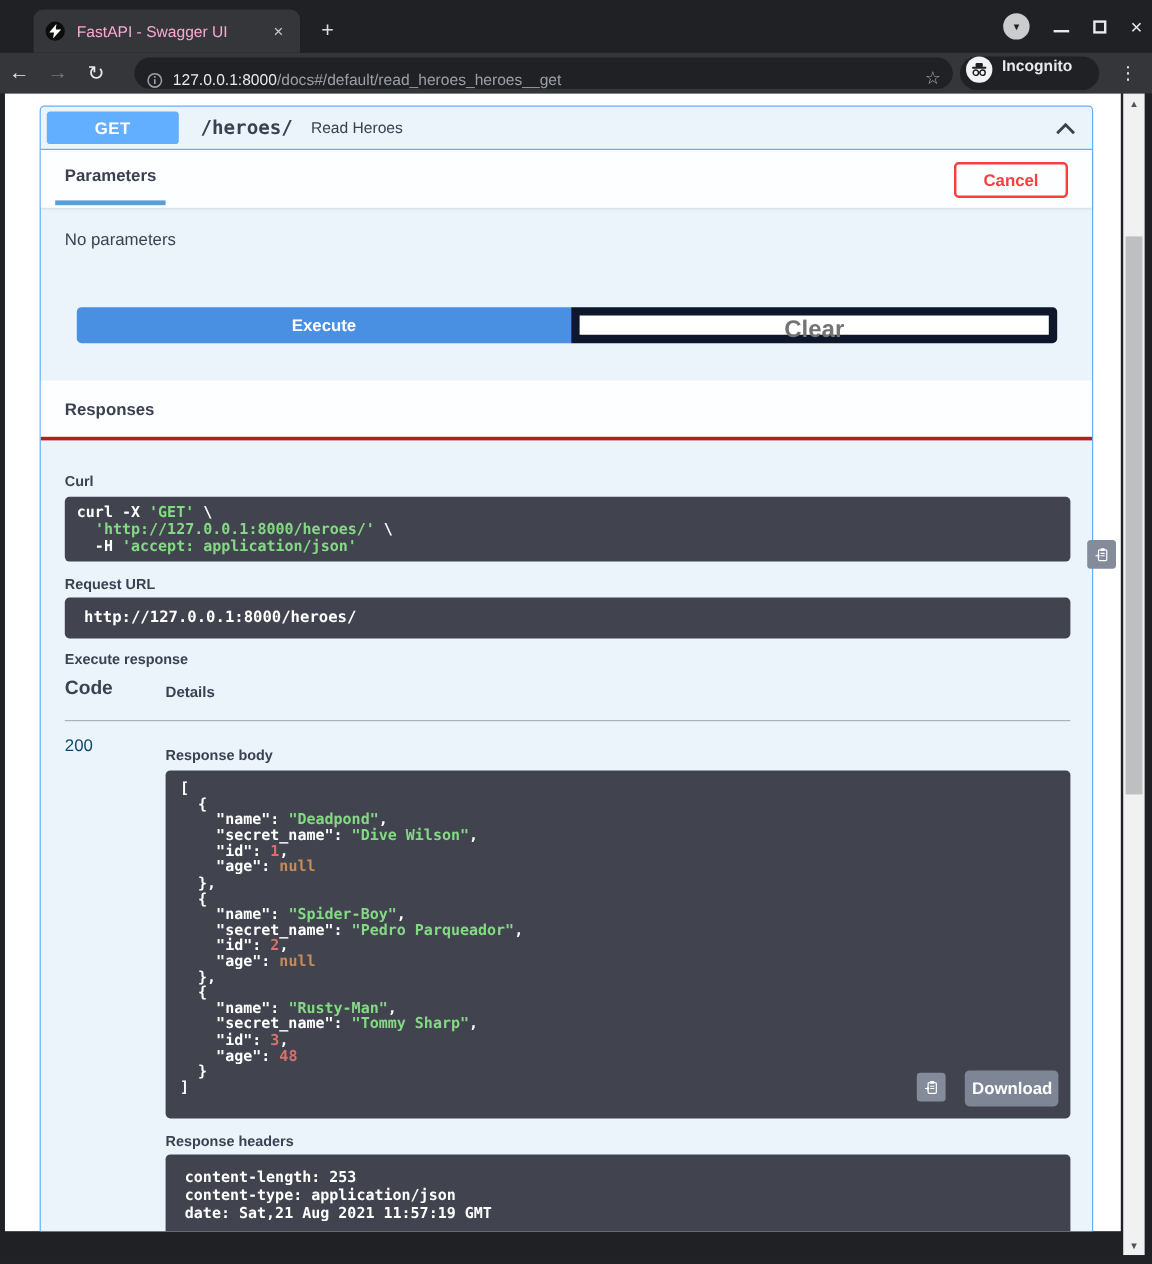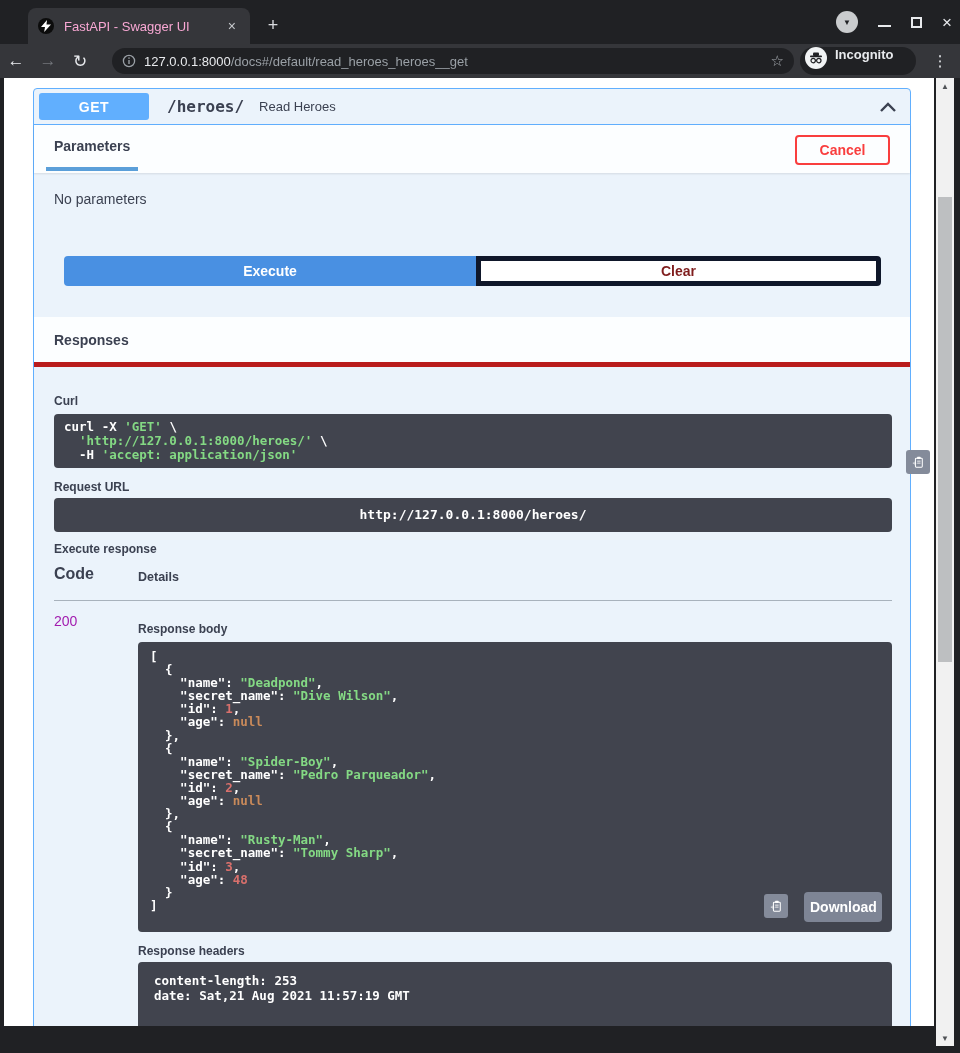--- a/index.html
+++ b/index.html
@@ -22,21 +22,21 @@
                 font-size:8px;display:flex;align-items:center;justify-content:center;}
   .btn-min{width:13px;height:2px;background:#e8eaed;margin-top:8px;}
   .btn-max{width:11px;height:11px;border:2px solid #e8eaed;}
   .btn-close{color:#e8eaed;font-size:17px;line-height:1;}
 
   .toolbar{position:absolute;left:0;top:44px;width:960px;height:34px;background:#35363a;
            display:flex;align-items:center;}
   .nav-ico{font-size:17px;color:#e8eaed;width:32px;text-align:center;flex:none;}
   .nav-ico.dim{color:#73767b;}
   .urlbar{position:absolute;left:112px;top:48px;width:682px;height:26px;border-radius:13px;
-          background:#202124;display:flex;align-items:center;padding:0 10px;}
+          background:#202124;display:flex;align-items:flex-end;padding:0 10px;}
   .url-text{font-size:13px;margin-left:8px;white-space:nowrap;overflow:hidden;flex:1;}
   .url-host{color:#e8eaed;}
   .url-path{color:#9aa0a6;}
   .star{color:#a6abb1;font-size:15px;flex:none;margin-left:6px;}
   .incog{position:absolute;left:800px;top:47px;width:116px;height:28px;border-radius:14px;
          background:#202124;display:flex;align-items:flex-start;padding:0 5px;font-weight:bold;}
   .incog-circle{width:22px;height:22px;border-radius:50%;background:#f1f3f4;display:flex;
                 align-items:center;justify-content:center;flex:none;}
   .incog-label{color:#e8eaed;font-size:13px;margin-left:8px;}
   .menu-dots{position:absolute;right:8px;top:44px;height:34px;width:24px;color:#e8eaed;font-size:15px;
@@ -74,46 +74,46 @@
   .param-tab-underline{position:absolute;left:12px;bottom:2px;width:92px;height:4px;background:#5b9fd9;}
   .cancel-btn{position:absolute;right:20px;top:10px;width:95px;height:30px;border:2px solid var(--cancel-red);
               border-radius:4px;color:var(--cancel-red);font-size:14px;font-weight:bold;background:transparent;
               display:flex;align-items:center;justify-content:center;}
 
   .no-params{position:absolute;left:20px;top:102px;font-size:14px;color:#3b4151;}
 
   .exec-row{position:absolute;left:30px;top:167px;width:817px;height:30px;display:flex;}
   .execute-btn{width:412px;height:30px;background:var(--exec-blue);border:none;border-radius:4px 0 0 4px;
                color:#fff;font-size:14px;font-weight:bold;}
-  .clear-btn{width:405px;height:30px;background:#fff;border:5px solid #0f172a;border-radius:0 4px 4px 0;
-             color:#7f1d1d;font-size:14px;font-weight:bold;}
+  .clear-btn{width:405px;height:30px;background:#fff;border:7px solid #0f172a;border-radius:0 4px 4px 0;
+             color:#737373;font-size:20px;font-weight:bold;}
 
   .responses-header{position:absolute;left:0;top:228px;width:100%;height:50px;background:rgba(255,255,255,.85);
-                    border-bottom:5px solid #b91c1c;display:flex;align-items:center;}
+                    border-bottom:3px solid #b91c1c;display:flex;align-items:center;}
   .responses-title{margin-left:20px;font-size:14px;font-weight:bold;color:#3b4151;}
 
   .lbl{position:absolute;font-size:12px;font-weight:bold;color:#3b4151;}
   .codeblock{position:absolute;background:var(--code-bg);border-radius:4px;
              font-family:"DejaVu Sans Mono",monospace;color:#fff;}
   .code-line{white-space:pre;}
   .tok-cmd,.tok-plain{color:#fff;font-weight:bold;}
   .tok-str{color:var(--string-green);font-weight:bold;}
   .tok-key{color:#fff;font-weight:bold;}
   .tok-num{color:var(--number-red);font-weight:bold;}
   .tok-null{color:var(--null-orange);font-weight:bold;}
 
   .curl-block{left:20px;top:325px;width:838px;height:54px;padding:6px 10px;font-size:12.5px;line-height:14px;}
   .copy-btn{position:absolute;width:24px;height:24px;background:#848b9a;border:none;border-radius:3px;
             display:flex;align-items:center;justify-content:center;}
   .curl-copy{right:8px;bottom:4px;}
-  .requrl-block{left:20px;top:409px;width:838px;height:34px;padding:9px 16px;font-size:13px;font-weight:bold;line-height:16px;text-align:center;}
+  .requrl-block{left:20px;top:409px;width:838px;height:34px;padding:9px 16px;font-size:13px;font-weight:bold;line-height:16px;}
   .code-hdr{position:absolute;left:20px;top:476px;font-size:16px;font-weight:bold;color:#3b4151;}
   .details-hdr{position:absolute;left:104px;top:481px;font-size:12.5px;font-weight:bold;color:#3b4151;}
   .tbl-divider{position:absolute;left:20px;top:511px;width:838px;height:1px;background:#a8b2bc;}
-  .status-code{position:absolute;left:20px;top:524px;font-size:14px;color:#a21caf;}
+  .status-code{position:absolute;left:20px;top:524px;font-size:14px;color:#0c4a6e;}
   .json-block{left:104px;top:553px;width:754px;height:290px;padding:8px 12px;font-size:12.5px;line-height:13.1px;}
   .json-copy{right:104px;bottom:14px;}
   .download-btn{position:absolute;right:10px;bottom:10px;width:78px;height:30px;background:#7e8595;border:none;
                 border-radius:4px;color:#fff;font-size:14px;font-weight:bold;}
   .headers-block{left:104px;top:873px;width:754px;height:80px;padding:11px 16px;font-size:12.5px;line-height:15px;}
 </style>
 </head>
 <body>
 
 <div class="screen" style="--get-blue: #61affe; --get-bg: #ebf3fb; --exec-blue: #4990e2; --cancel-red: #f93e3e; --code-bg: #41444e; --string-green: #84d984; --number-red: #d9706c; --null-orange: #c98a5a;">
@@ -253,20 +253,21 @@
           <div class="code-line"><span class="tok-key">    "secret_name"</span><span class="tok-plain">: </span><span class="tok-str">"Tommy Sharp"</span><span class="tok-plain">,</span></div>
           <div class="code-line"><span class="tok-key">    "id"</span><span class="tok-plain">: </span><span class="tok-num">3</span><span class="tok-plain">,</span></div>
           <div class="code-line"><span class="tok-key">    "age"</span><span class="tok-plain">: </span><span class="tok-num">48</span><span class="tok-plain"></span></div>
           <div class="code-line"><span class="tok-plain">  }</span></div>
           <div class="code-line"><span class="tok-plain">]</span></div>
         </div>
 
       <span class="lbl" style="left:104px;top:855px">Response headers</span>
       <div class="codeblock headers-block">
           <div class="code-line"><span class="tok-plain">content-length: 253</span></div>
+          <div class="code-line"><span class="tok-plain">content-type: application/json</span></div>
           <div class="code-line"><span class="tok-plain">date: Sat,21 Aug 2021 11:57:19 GMT</span></div>
         </div>
 
     </div>
   </div>
 
   <div class="scrollbar">
     <div class="scroll-arrow scroll-up">▲</div>
     <div class="scroll-thumb"></div>
     <div class="scroll-arrow scroll-down">▼</div>

